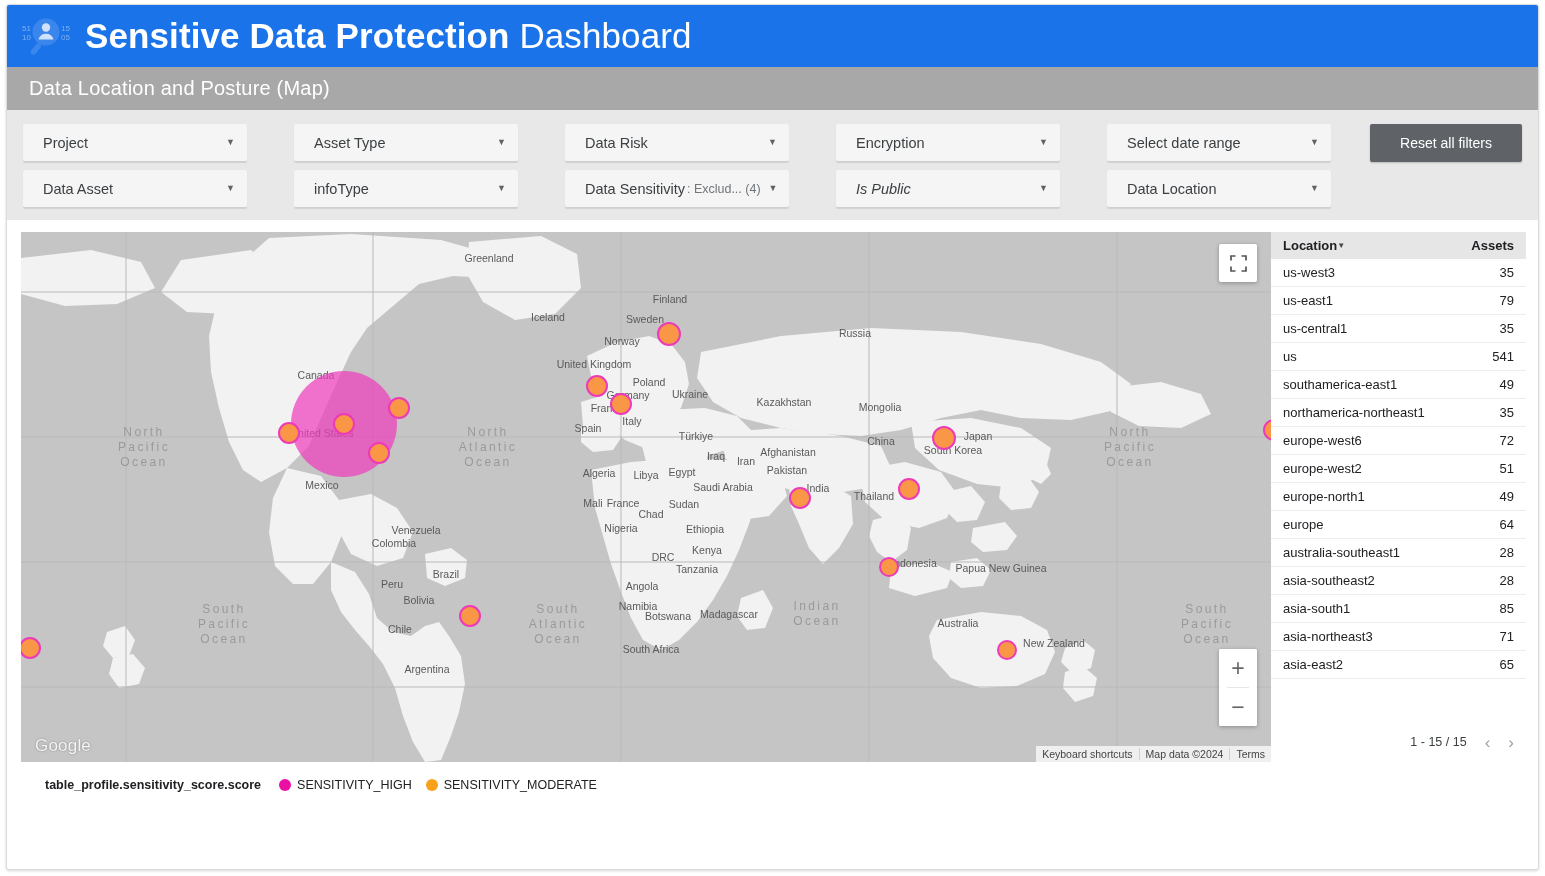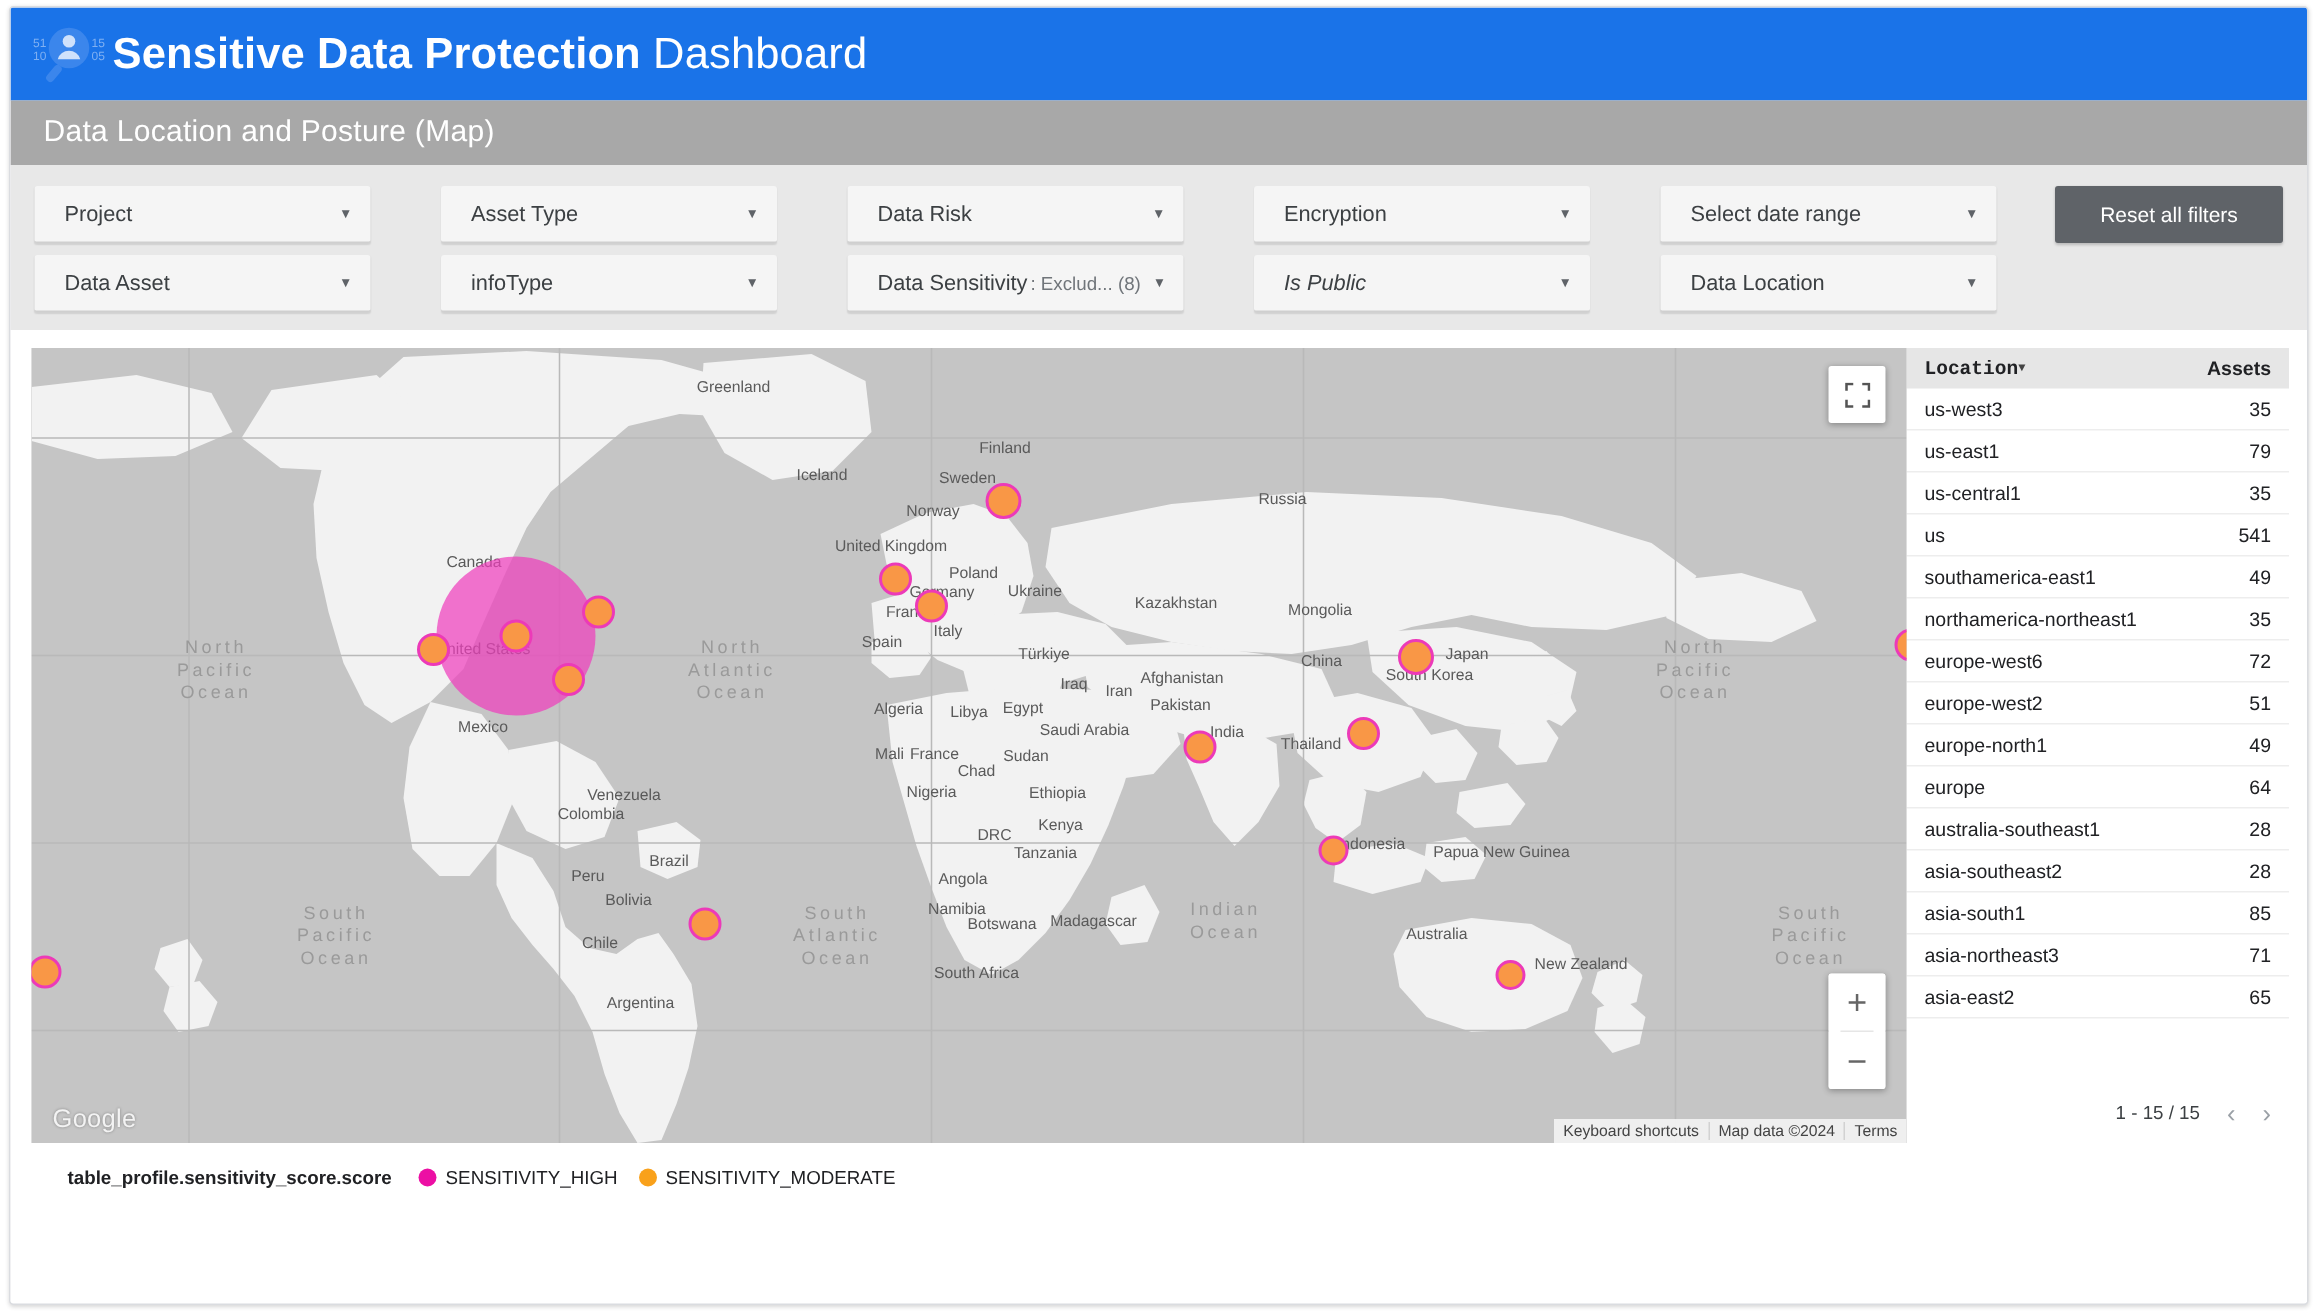--- a/index.html
+++ b/index.html
@@ -35,23 +35,24 @@
     padding-left: 12px;
   }
   .logo {
     width: 56px; height: 46px;
     position: relative;
     flex: 0 0 auto;
   }
   .logo svg { display:block; }
   .title {
     color: #ffffff;
-    font-size: 29px;
+    font-size: 35px;
     letter-spacing: .1px;
     white-space: nowrap;
+    margin-left: 10px;
   }
   .title b { font-weight: 700; }
   .title span.light { font-weight: 400; }
 
   
   .subbar {
     height: 43px;
     background: #a8a8a8;
     display: flex;
     align-items: center;
@@ -213,21 +214,21 @@
   .tbl-head {
     display:flex; align-items:center;
     height: 27px;
     background: #e6e6e6;
     font-weight: 700;
     color: #202124;
     font-size: 13px;
     padding: 0 12px 0 12px;
     cursor: pointer;
   }
-  .tbl-head .h-loc { flex: 1; display:flex; align-items:center; font-family:Liberation Mono, monospace;}
+  .tbl-head .h-loc { flex: 1; display:flex; align-items:center; }
   .tbl-head .sortc { font-size: 8px; color:#444; }
   .tbl-head .h-ass { text-align: right; }
   .trow {
     display:flex; align-items:center;
     height: 28px;
     padding: 0 12px;
     border-bottom: 1px solid #ededed;
     color: #202124;
     cursor: pointer;
   }
@@ -328,21 +329,21 @@
           </div>
           <div class="fcell" style="width: 271px;">
             <div class="pill" style="width: 224px;">
               <span class="lbl">infoType</span>
               <span class="caret">▼</span>
             </div>
           </div>
           <div class="fcell" style="width: 271px;">
             <div class="pill inline-caret" style="width: 224px;">
               <span class="lbl">Data Sensitivity</span>
-              <span class="sub">: Exclud... (8)</span>
+              <span class="sub">: Exclud... (4)</span>
               <span class="caret">▼</span>
             </div>
           </div>
           <div class="fcell" style="width: 271px;">
             <div class="pill" style="width: 224px; font-style: italic;">
               <span class="lbl">Is Public</span>
               <span class="caret">▼</span>
             </div>
           </div>
           <div class="fcell" style="width: 271px;">

